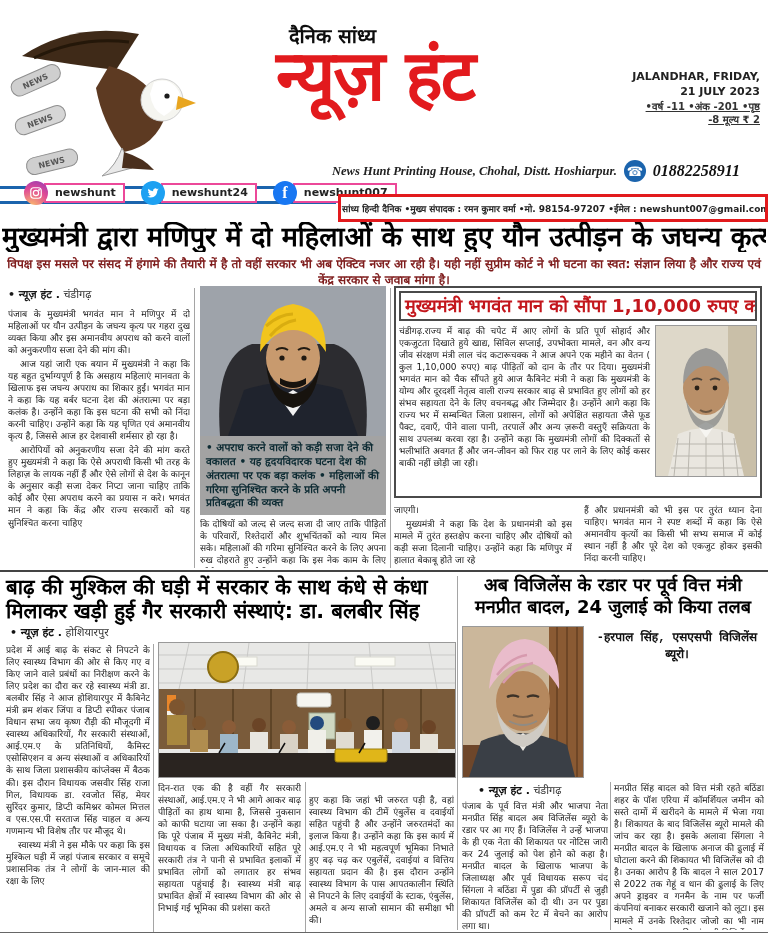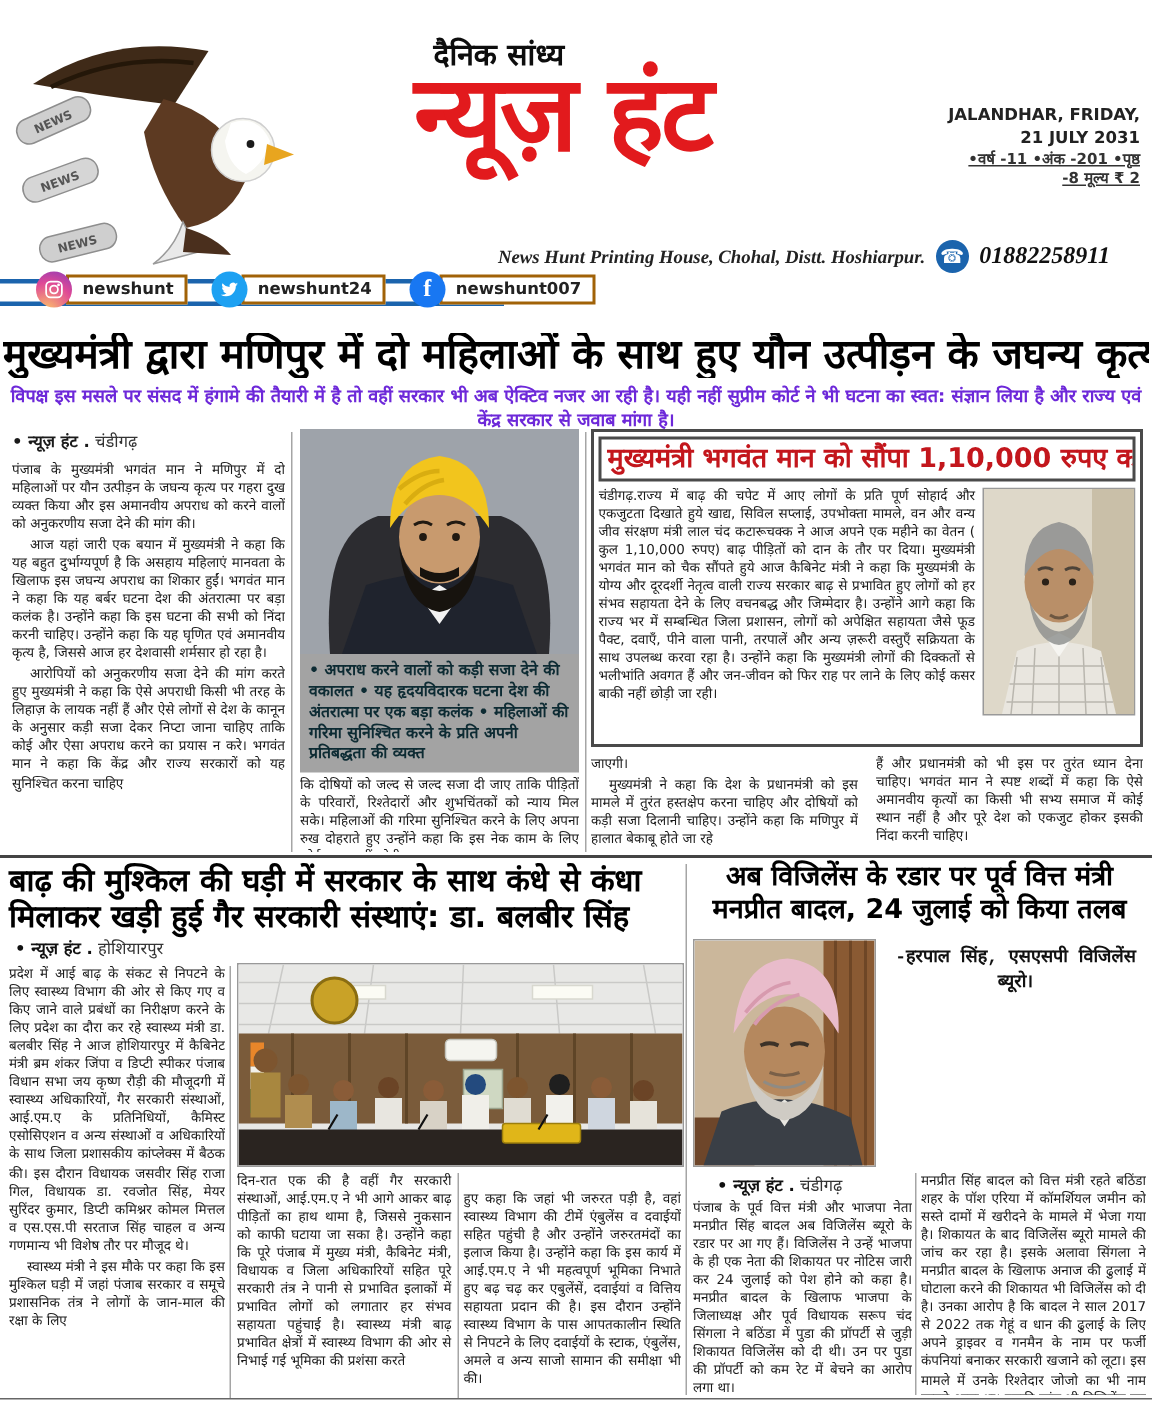--- a/index.html
+++ b/index.html
@@ -23,29 +23,29 @@
                 font-weight:700;font-size:16px;color:#111;}
   
   .blue-line{left:0;height:3px;background:#1b64ad;width:336px;}
   #social-row{left:24px;top:181px;display:flex;gap:16px;align-items:center;height:24px;}
   .social-badge{display:flex;align-items:center;}
   .social-icon{width:24px;height:24px;border-radius:50%;display:flex;align-items:center;
                justify-content:center;z-index:2;flex:0 0 auto;}
   .ig{background:radial-gradient(circle at 30% 110%,#fdc468,#df4996 60%,#8a3ab9);}
   .tw{background:#1da1f2;}
   .fb{background:#1877f2;color:#fff;font-family:"Liberation Serif",serif;font-weight:700;font-size:16px;}
-  .social-label{margin-left:-4px;background:#fff;border:2px solid #a16207;font-size:11px;
+  .social-label{margin-left:-4px;background:#fff;border:2px solid #ec4899;font-size:11px;
                 font-weight:700;color:#222;padding:1px 7px 1px 9px;line-height:1.2;}
   #info-strip{left:338px;top:194px;width:424px;height:22px;border:3px solid #e21a1d;
               background:#fff;display:flex;align-items:center;justify-content:center;
               font-size:9px;font-weight:700;color:#222;white-space:nowrap;overflow:hidden;}
   
   #lead-headline{left:2px;top:222px;width:764px;font-size:27px;font-weight:800;color:#000;
                  text-align:center;line-height:1.12;white-space:nowrap;overflow:hidden;}
-  #lead-subheadline{left:2px;top:257px;width:764px;font-size:12px;font-weight:700;color:#6d28d9;
+  #lead-subheadline{left:2px;top:257px;width:764px;font-size:12px;font-weight:700;color:#7f1d1d;
                     text-align:center;line-height:1.3;}
   
   .byline{font-size:11px;margin-bottom:5px;}
   .byline b{font-weight:800;}
   .byline .city{font-weight:400;color:#333;}
   .body-text{font-size:9px;line-height:1.34;text-align:justify;color:#1a1a1a;}
   .body-text p{margin:0 0 2px;}
   .body-text p.ind{text-indent:12px;}
   .vrule{width:1px;background:#a5a5a5;}
   #lead-col1{left:8px;top:288px;width:182px;height:280px;overflow:hidden;}
@@ -114,21 +114,21 @@
       <circle cx="163" cy="78" r="2.6" fill="#1b1b1b"></circle>
       <path d="M120 134 Q140 140 150 152 L118 150 Z" fill="#4a2f1d"></path>
     </g>
   </svg>
 
   <div id="tagline" class="abs">दैनिक सांध्य</div>
   <div id="main-title" class="abs">न्यूज़ हंट</div>
 
   <div id="issue-block" class="abs">
     <div class="en">JALANDHAR, FRIDAY,</div>
-    <div class="en">21 JULY 2031</div>
+    <div class="en">21 JULY 2023</div>
     <div class="hi">•वर्ष -11 •अंक -201 •पृष्ठ</div>
     <div class="hi">-8 मूल्य ₹ 2</div>
   </div>
 
   <div id="printing-row" class="abs">
     <span id="printing-house">News Hunt Printing House, Chohal, Distt. Hoshiarpur.</span>
     <span class="phone-badge">☎</span>
     <span id="phone-number">01882258911</span>
   </div>
 
@@ -153,20 +153,21 @@
           </svg>
       </span>
       <span class="social-label">newshunt24</span>
     </span>
     <span class="social-badge">
       <span class="social-icon fb">f</span>
       <span class="social-label">newshunt007</span>
     </span>
   </div>
 
+  <div id="info-strip" class="abs">•सांध्य हिन्दी दैनिक •मुख्य संपादक : रमन कुमार वर्मा •मो. 98154-97207 •ईमेल : newshunt007@gmail.com</div>
 
   <div id="lead-headline" class="abs">मुख्यमंत्री द्वारा मणिपुर में दो महिलाओं के साथ हुए यौन उत्पीड़न के जघन्य कृत्य की कड़ी निंदा</div>
   <div id="lead-subheadline" class="abs">विपक्ष इस मसले पर संसद में हंगामे की तैयारी में है तो वहीं सरकार भी अब ऐक्टिव नजर आ रही है। यही नहीं सुप्रीम कोर्ट ने भी घटना का स्वत: संज्ञान लिया है और राज्य एवं केंद्र सरकार से जवाब मांगा है।</div>
 
   <div id="lead-col1" class="abs body-text">
     <div class="byline">
       <b>• न्यूज़ हंट .</b>
       <span class="city">चंडीगढ़</span>
     </div>
     <p>पंजाब के मुख्यमंत्री भगवंत मान ने मणिपुर में दो महिलाओं पर यौन उत्पीड़न के जघन्य कृत्य पर गहरा दुख व्यक्त किया और इस अमानवीय अपराध को करने वालों को अनुकरणीय सजा देने की मांग की।</p>

